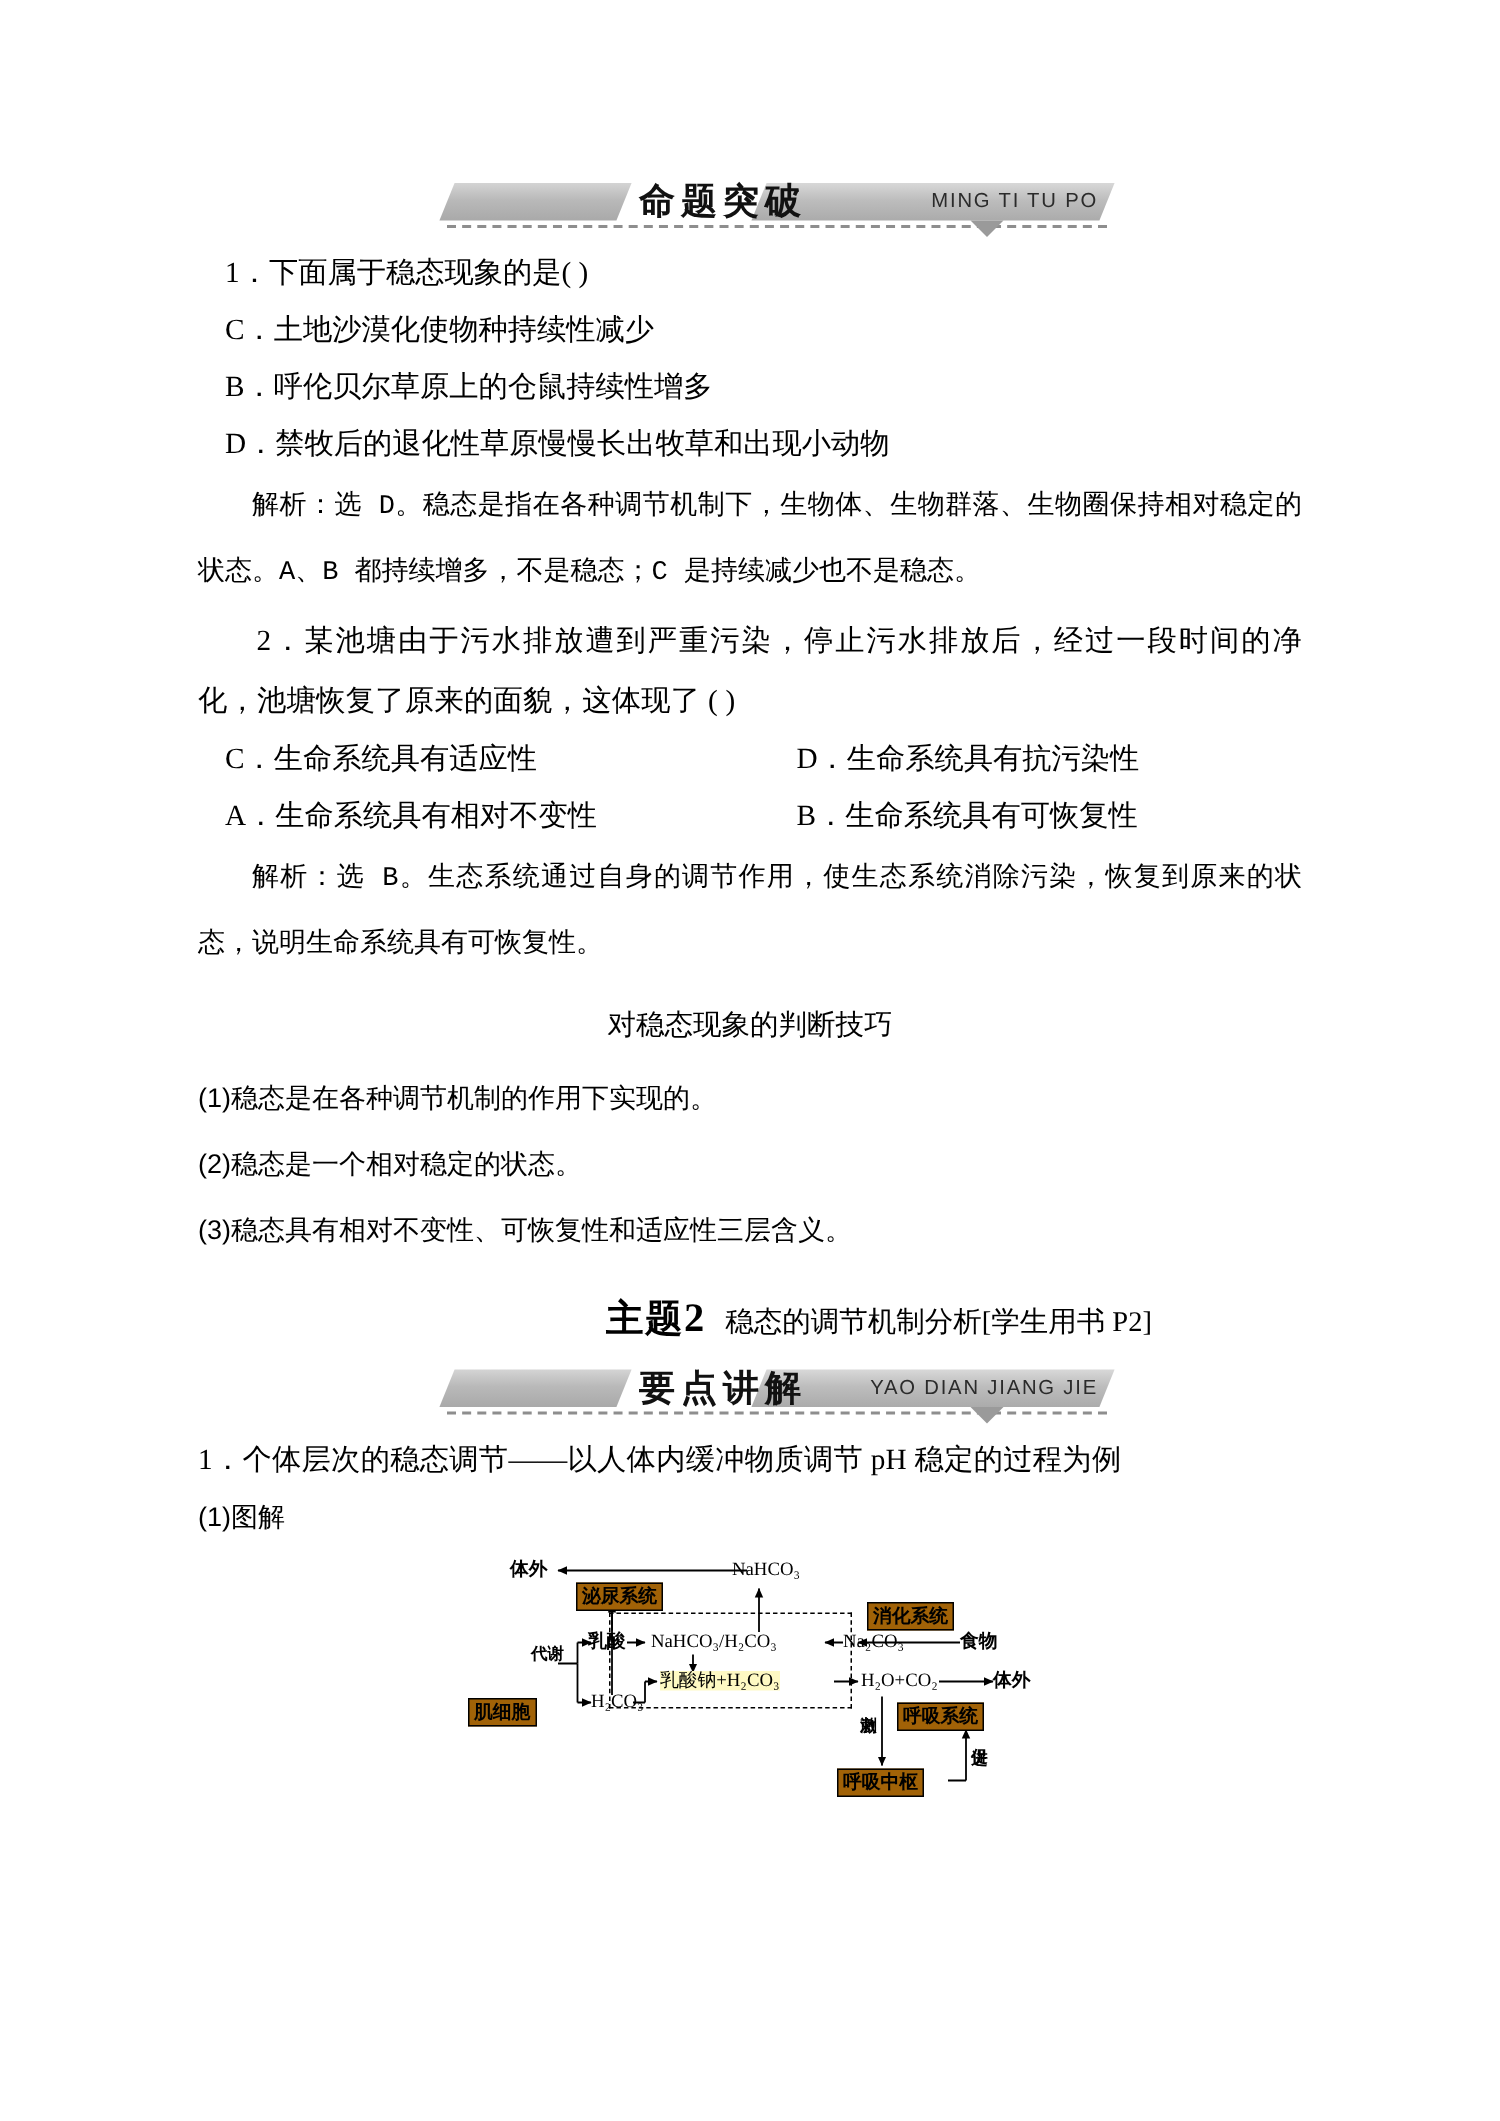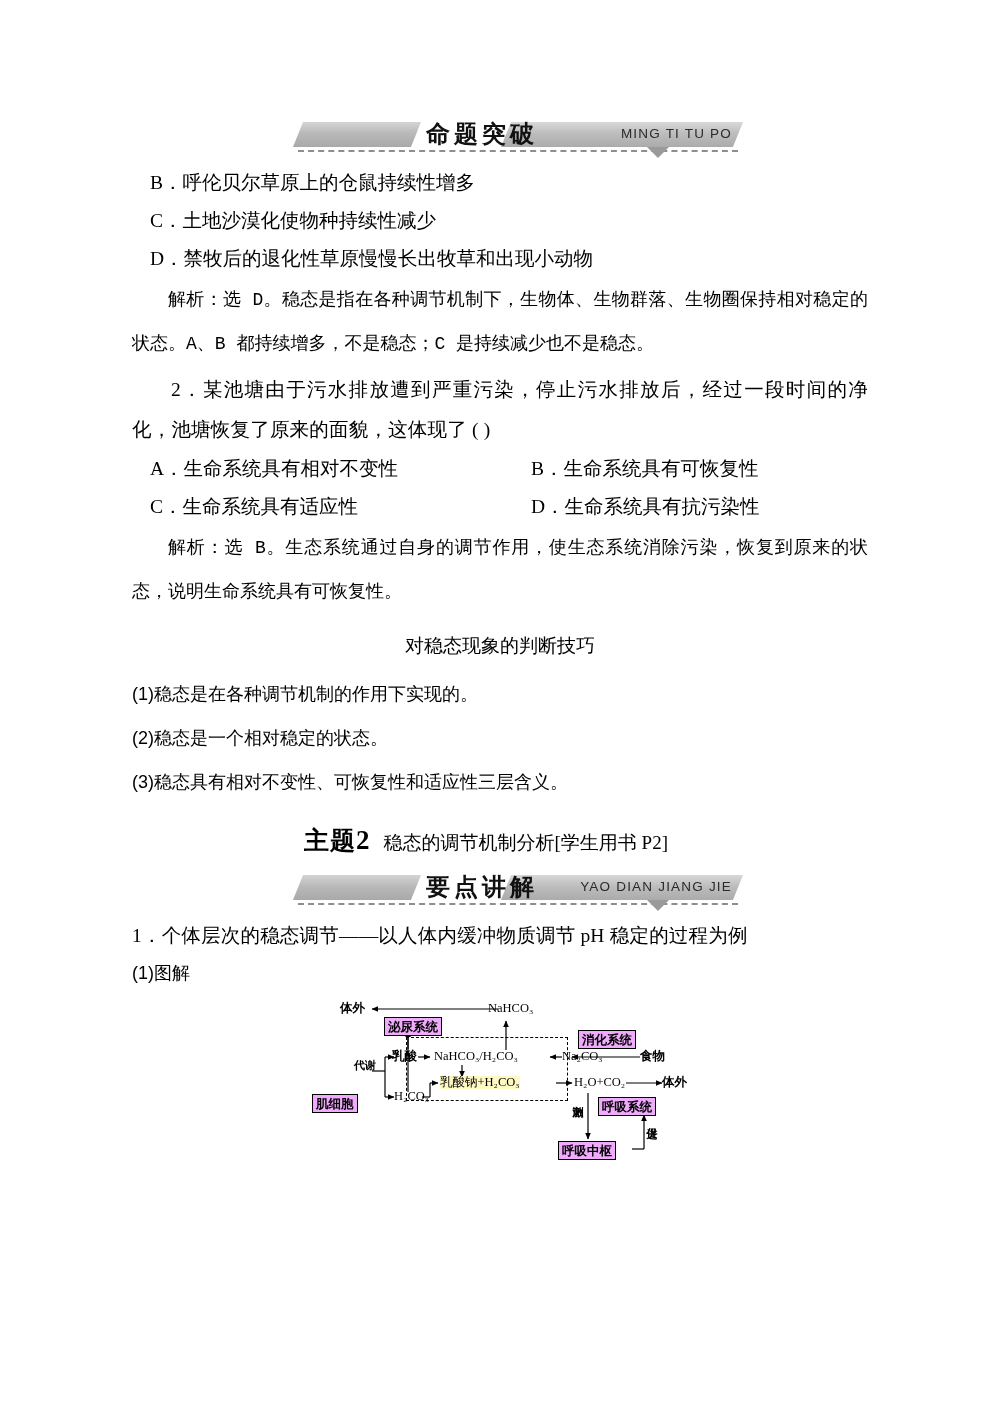--- a/index.html
+++ b/index.html
@@ -128,21 +128,21 @@
     width: 0; height: 0;
     border-left: 11px solid transparent;
     border-right: 11px solid transparent;
     border-top: 11px solid #9a9a9a;
     z-index: 4;
   }
 
   
   .topic {
     margin: 20px 0 4px 0;
-    text-align: left;
+    text-align: center;
     padding-left: 172px;
   }
   .topic .tlabel {
     font-family: "Liberation Sans", "DejaVu Sans", sans-serif;
     font-weight: bold;
     font-size: 25px;
     letter-spacing: 1px;
   }
   .topic .tnum {
     font-family: "Liberation Serif", "DejaVu Serif", serif;
@@ -190,22 +190,22 @@
     white-space: nowrap;
     font-family: "Liberation Serif", "DejaVu Serif", serif;
   }
   .dg-box {
     position: absolute;
     border: 1.1px solid #000;
     font-size: 12.5px;
     line-height: 14px;
     padding: 1.5px 3px;
     white-space: nowrap;
-    background: #f0abfc;
-    font-family: Liberation Sans, sans-serif;
+    background: #a16207;
+    font-family: Liberation Mono, monospace;
     font-weight: bold;
     z-index: 2;
   }
   .dg-cn {
     font-family: "Liberation Sans", "DejaVu Sans", sans-serif;
     font-weight: bold;
   }
   .dg-small {
     position: absolute;
     font-size: 11px;
@@ -246,35 +246,36 @@
 
     <div class="banner">
       <div class="bar-left"></div>
       <div class="bar-right"></div>
       <div class="btitle">命题突破</div>
       <div class="bpinyin">MING TI TU PO</div>
       <div class="dashrule"></div>
       <div class="chev"></div>
     </div>
 
+    <div class="qstem serif">1．下面属于稳态现象的是(      )</div>
+    <div class="qline serif">C．土地沙漠化使物种持续性减少</div>
     <div class="qline serif">B．呼伦贝尔草原上的仓鼠持续性增多</div>
-    <div class="qline serif">C．土地沙漠化使物种持续性减少</div>
     <div class="qline serif">D．禁牧后的退化性草原慢慢长出牧草和出现小动物</div>
 
     <div class="explain indent">解析：选 D。稳态是指在各种调节机制下，生物体、生物群落、生物圈保持相对稳定的状态。A、B 都持续增多，不是稳态；C 是持续减少也不是稳态。</div>
 
     <div class="para indent serif" style="line-height:40px;margin-top:4px;">2．某池塘由于污水排放遭到严重污染，停止污水排放后，经过一段时间的净化，池塘恢复了原来的面貌，这体现了  (      )</div>
 
+    <div class="opt-row serif">
+      <div class="opt">C．生命系统具有适应性</div>
+      <div class="opt">D．生命系统具有抗污染性</div>
+    </div>
     <div class="opt-row serif">
       <div class="opt">A．生命系统具有相对不变性</div>
       <div class="opt">B．生命系统具有可恢复性</div>
-    </div>
-    <div class="opt-row serif">
-      <div class="opt">C．生命系统具有适应性</div>
-      <div class="opt">D．生命系统具有抗污染性</div>
     </div>
 
     <div class="explain indent">解析：选 B。生态系统通过自身的调节作用，使生态系统消除污染，恢复到原来的状态，说明生命系统具有可恢复性。</div>
 
     <div class="center-h">对稳态现象的判断技巧</div>
     <div class="tip-line">(1)稳态是在各种调节机制的作用下实现的。</div>
     <div class="tip-line">(2)稳态是一个相对稳定的状态。</div>
     <div class="tip-line">(3)稳态具有相对不变性、可恢复性和适应性三层含义。</div>
 
     <div class="topic">

